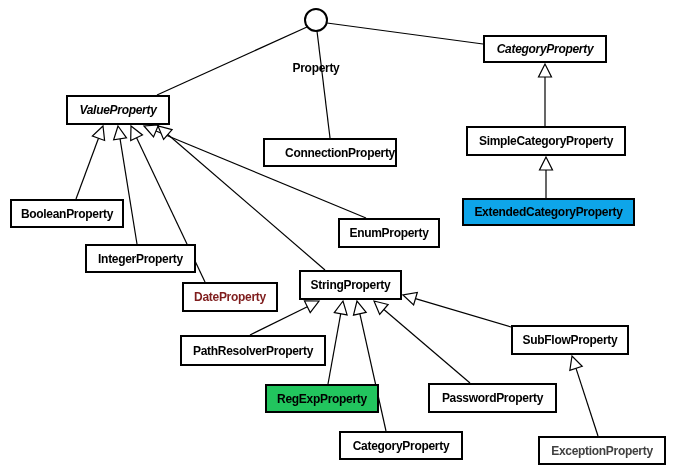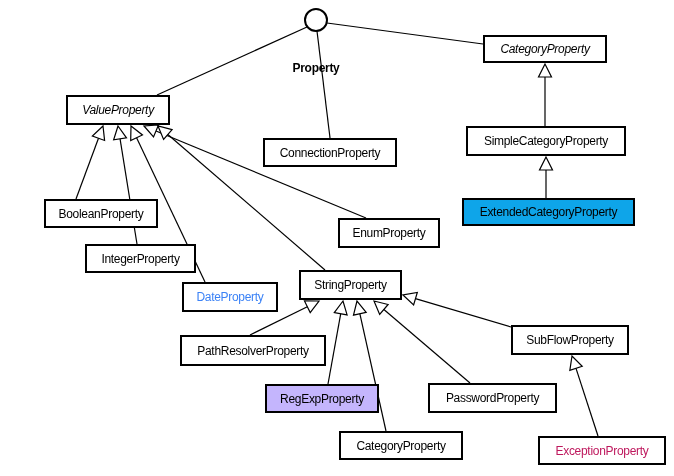--- a/index.html
+++ b/index.html
@@ -16,21 +16,21 @@
     left: 0; top: 0;
   }
   .node {
     position: absolute;
     box-sizing: border-box;
     border: 2px solid #8b5cf6;
     background: #ffffff;
     display: flex;
     align-items: center;
     justify-content: center;
-    font-weight: normal;
+    font-weight: bold;
     font-size: 12px;
     letter-spacing: -0.3px;
     white-space: nowrap;
     color: #000000;
   }
   .node.abstract { font-style: italic; }
   .iface-label {
     position: absolute;
     transform: translateX(-50%);
     font-weight: bold;
@@ -77,55 +77,55 @@
       <polygon points="572,356 569.8363974936372,370.37250236369647 582.1998403871394,366.3543834233082" fill="#ffffff" stroke="#000000" stroke-width="1.2"></polygon>
       <line x1="598" y1="436" x2="576.0181189403883" y2="368.36344289350234" stroke="#000000" stroke-width="1.2"></line>
     </svg>
   <div class="iface-label" id="iface-label" style="left: 316px; top: 32px; color: rgb(0, 0, 0);">Property</div>
 <div class="node abstract" style="left: 483px; top: 35px; width: 124px; height: 28px; border-color: rgb(0, 0, 0); background: rgb(255, 255, 255); color: rgb(0, 0, 0);">
       <span>CategoryProperty</span>
     </div>
     <div class="node abstract" style="left: 66px; top: 95px; width: 104px; height: 30px; border-color: rgb(0, 0, 0); background: rgb(255, 255, 255); color: rgb(0, 0, 0);">
       <span>ValueProperty</span>
     </div>
-    <div class="node" style="left: 263px; top: 138px; width: 134px; height: 29px; border-color: rgb(0, 0, 0); background: rgb(255, 255, 255); color: rgb(0, 0, 0);">
+    <div class="node" style="left: 263px; top: 138px; width: 134px; height: 29px; border-color: rgb(0, 0, 0); background: rgb(255, 255, 255); color: rgb(0, 0, 0); justify-content: flex-end;">
       <span>ConnectionProperty</span>
     </div>
     <div class="node" style="left: 466px; top: 126px; width: 160px; height: 30px; border-color: rgb(0, 0, 0); background: rgb(255, 255, 255); color: rgb(0, 0, 0);">
       <span>SimpleCategoryProperty</span>
     </div>
     <div class="node" style="left: 462px; top: 198px; width: 173px; height: 28px; border-color: rgb(0, 0, 0); background: #0ea5e9; color: rgb(0, 0, 0);">
       <span>ExtendedCategoryProperty</span>
     </div>
-    <div class="node" style="left: 10px; top: 199px; width: 114px; height: 29px; border-color: rgb(0, 0, 0); background: rgb(255, 255, 255); color: rgb(0, 0, 0); margin-left: 34px;">
+    <div class="node" style="left: 10px; top: 199px; width: 114px; height: 29px; border-color: rgb(0, 0, 0); background: rgb(255, 255, 255); color: rgb(0, 0, 0);">
       <span>BooleanProperty</span>
     </div>
     <div class="node" style="left: 85px; top: 244px; width: 111px; height: 29px; border-color: rgb(0, 0, 0); background: rgb(255, 255, 255); color: rgb(0, 0, 0);">
       <span>IntegerProperty</span>
     </div>
-    <div class="node" style="left: 182px; top: 282px; width: 96px; height: 30px; border-color: rgb(0, 0, 0); background: rgb(255, 255, 255); color: #3b82f6;">
+    <div class="node" style="left: 182px; top: 282px; width: 96px; height: 30px; border-color: rgb(0, 0, 0); background: rgb(255, 255, 255); color: #7f1d1d;">
       <span>DateProperty</span>
     </div>
     <div class="node" style="left: 338px; top: 218px; width: 102px; height: 30px; border-color: rgb(0, 0, 0); background: rgb(255, 255, 255); color: rgb(0, 0, 0);">
       <span>EnumProperty</span>
     </div>
     <div class="node" style="left: 299px; top: 270px; width: 103px; height: 30px; border-color: rgb(0, 0, 0); background: rgb(255, 255, 255); color: rgb(0, 0, 0);">
       <span>StringProperty</span>
     </div>
     <div class="node" style="left: 180px; top: 335px; width: 146px; height: 31px; border-color: rgb(0, 0, 0); background: rgb(255, 255, 255); color: rgb(0, 0, 0);">
       <span>PathResolverProperty</span>
     </div>
-    <div class="node" style="left: 265px; top: 384px; width: 114px; height: 29px; border-color: rgb(0, 0, 0); background: #c4b5fd; color: rgb(0, 0, 0);">
+    <div class="node" style="left: 265px; top: 384px; width: 114px; height: 29px; border-color: rgb(0, 0, 0); background: #22c55e; color: rgb(0, 0, 0);">
       <span>RegExpProperty</span>
     </div>
     <div class="node" style="left: 428px; top: 383px; width: 129px; height: 30px; border-color: rgb(0, 0, 0); background: rgb(255, 255, 255); color: rgb(0, 0, 0);">
       <span>PasswordProperty</span>
     </div>
     <div class="node" style="left: 339px; top: 431px; width: 124px; height: 29px; border-color: rgb(0, 0, 0); background: rgb(255, 255, 255); color: rgb(0, 0, 0);">
       <span>CategoryProperty</span>
     </div>
     <div class="node" style="left: 511px; top: 325px; width: 118px; height: 30px; border-color: rgb(0, 0, 0); background: rgb(255, 255, 255); color: rgb(0, 0, 0); text-align: center;">
       <span>SubFlowProperty</span>
     </div>
-    <div class="node" style="left: 538px; top: 436px; width: 128px; height: 29px; border-color: rgb(0, 0, 0); background: rgb(255, 255, 255); color: #be185d;">
+    <div class="node" style="left: 538px; top: 436px; width: 128px; height: 29px; border-color: rgb(0, 0, 0); background: rgb(255, 255, 255); color: #404040;">
       <span>ExceptionProperty</span>
     </div>
   </div>
 
 </body></html>

